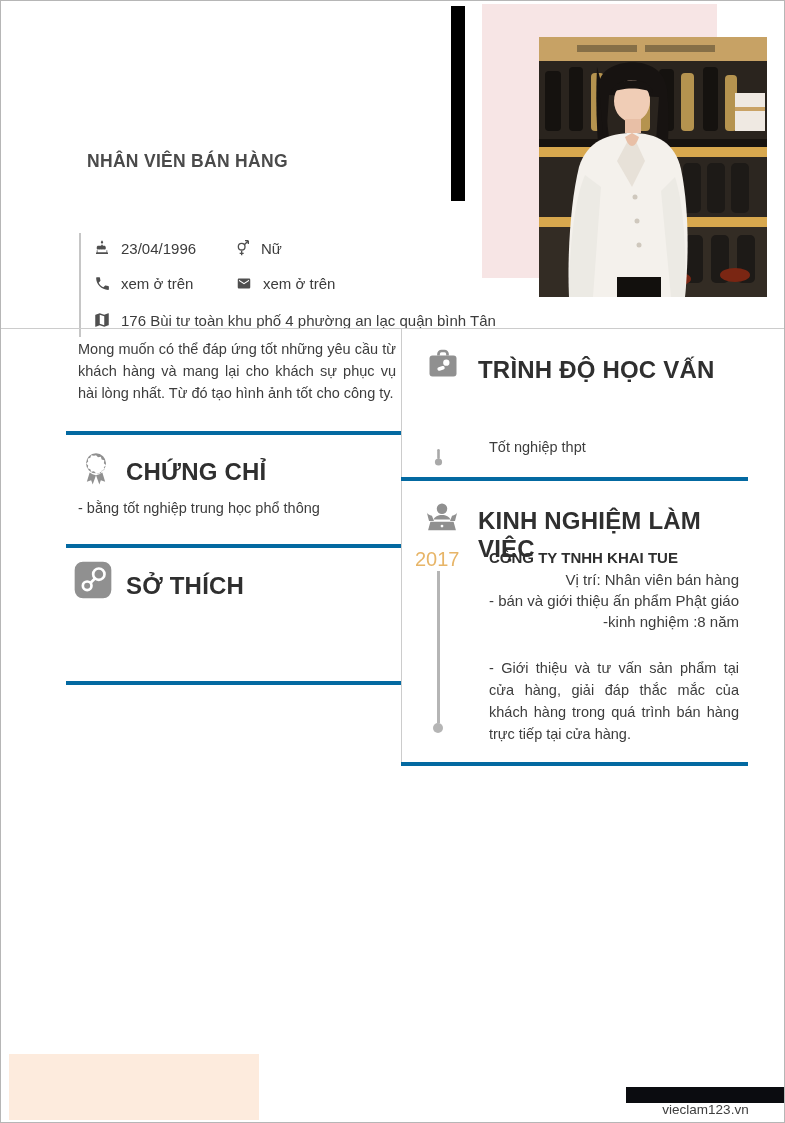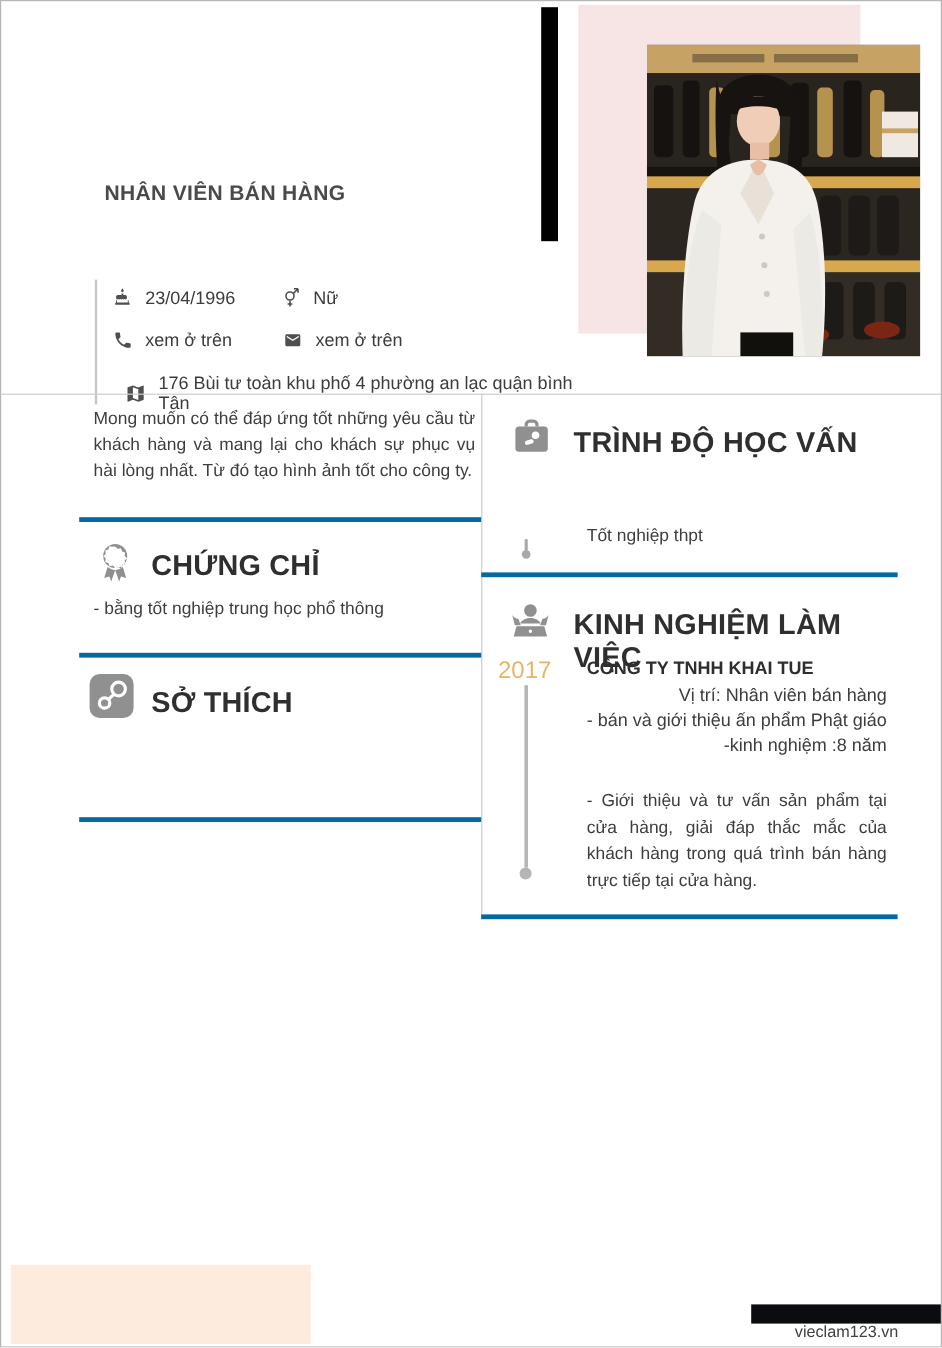--- a/index.html
+++ b/index.html
@@ -154,21 +154,21 @@
           <path d="M6.62 10.79c1.44 2.83 3.76 5.14 6.59 6.59l2.2-2.2c.27-.27.67-.36 1.02-.24 1.12.37 2.33.57 3.57.57.55 0 1 .45 1 1V20c0 .55-.45 1-1 1-9.39 0-17-7.61-17-17 0-.55.45-1 1-1h3.5c.55 0 1 .45 1 1 0 1.25.2 2.45.57 3.57.11.35.03.74-.25 1.02l-2.2 2.2z"></path>
         </svg>
       <span>xem ở trên</span>
     </div>
     <div class="info-item" style="left:154px; top:42px;">
       <svg width="18" height="15" viewBox="0 0 24 24" fill="#4f4f4f">
           <path d="M20 4H4c-1.1 0-1.99.9-1.99 2L2 18c0 1.1.9 2 2 2h16c1.1 0 2-.9 2-2V6c0-1.1-.9-2-2-2zm0 4l-8 5-8-5V6l8 5 8-5v2z"></path>
         </svg>
       <span>xem ở trên</span>
     </div>
-    <div class="info-item" style="left:23px; top:78px;">
+    <div class="info-item" style="left:12px; top:78px;">
       <svg width="18" height="18" viewBox="0 0 24 24" fill="#4f4f4f">
           <path d="M20.5 3l-.16.03L15 5.1 9 3 3.36 4.9c-.21.07-.36.25-.36.48V20.5c0 .28.22.5.5.5l.16-.03L9 18.9l6 2.1 5.64-1.9c.21-.07.36-.25.36-.48V3.5c0-.28-.22-.5-.5-.5zM15 19l-6-2.11V5l6 2.11V19z"></path>
         </svg>
       <span>176 Bùi tư toàn khu phố 4 phường an lạc quận bình Tân</span>
     </div>
   </div>
 
   <div class="abs hr-main"></div>
   <div class="abs vr-center"></div>
 

